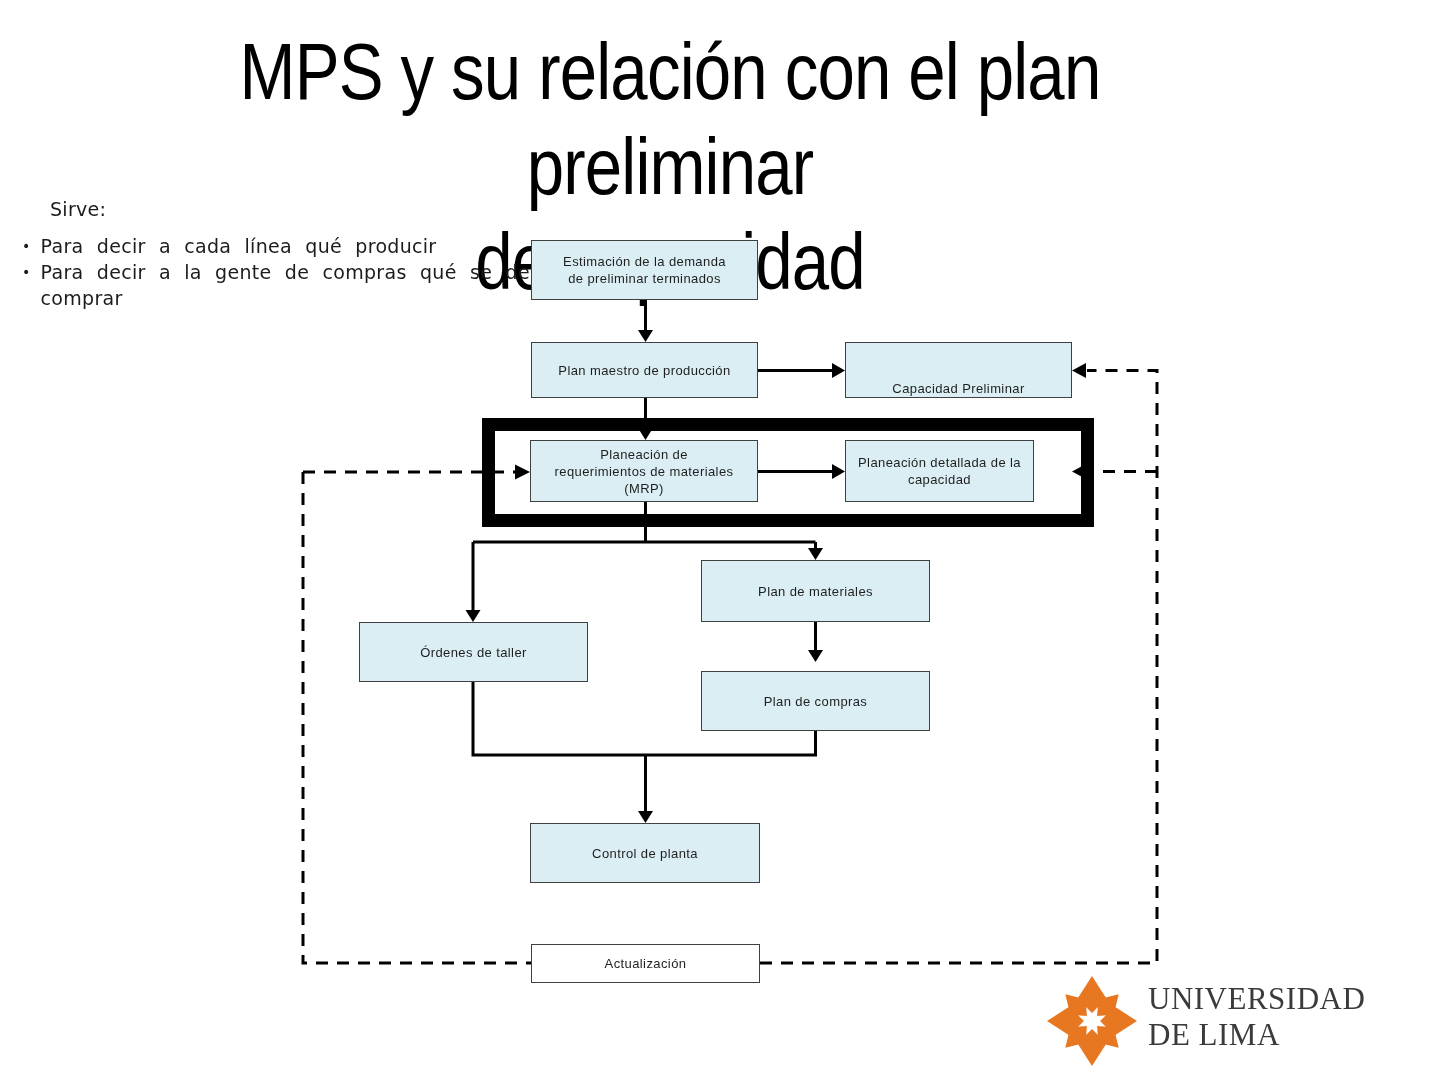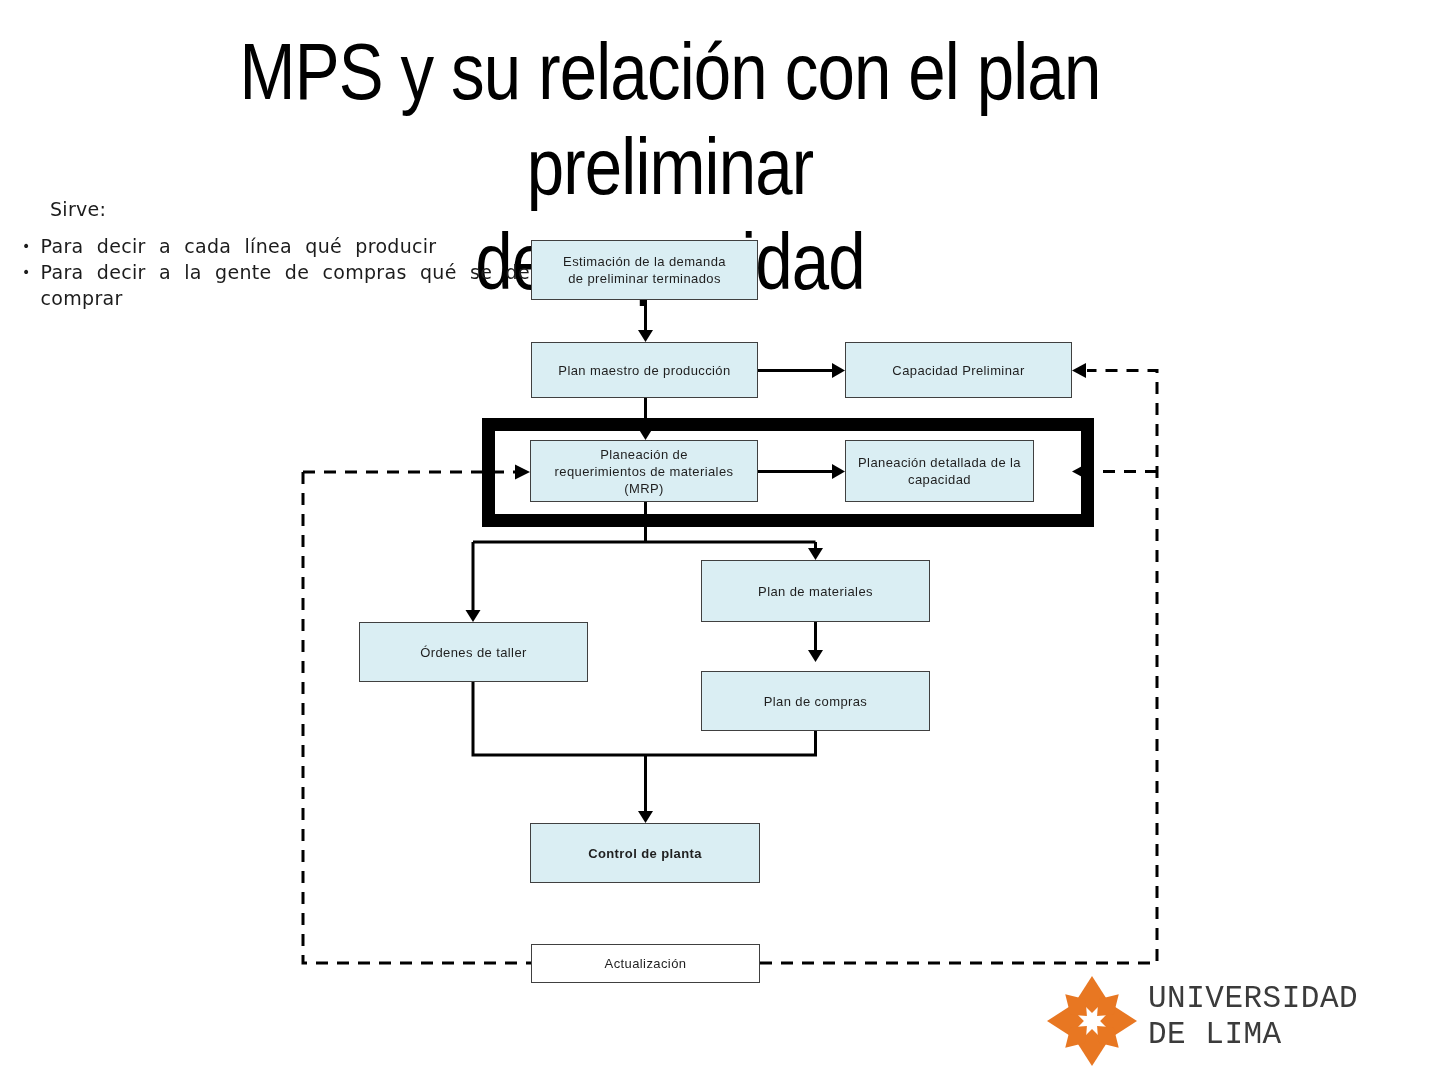--- a/index.html
+++ b/index.html
@@ -31,34 +31,34 @@
          box-sizing:border-box;border:13px solid #000;z-index:2;}
 
   
   .box{position:absolute;z-index:3;box-sizing:border-box;
        background:var(--box-fill,#daeef3);border:1.5px solid var(--box-border,#404040);
        display:flex;flex-direction:column;justify-content:center;align-items:center;
        font-size:13px;line-height:17px;color:#1f1f1f;letter-spacing:0.4px;text-align:center;}
   .box .line{display:block;}
   .box-estimacion{left:531px;top:240px;width:227px;height:60px;}
   .box-plan-maestro{left:531px;top:342px;width:227px;height:56px;}
-  .box-capacidad-preliminar{left:845px;top:342px;width:227px;height:56px;}
+  .box-capacidad-preliminar{left:845px;top:342px;width:227px;height:56px;justify-content:flex-end;}
   .box-mrp{left:530px;top:440px;width:228px;height:62px;}
   .box-planeacion-detallada{left:845px;top:440px;width:189px;height:62px;}
   .box-plan-materiales{left:701px;top:560px;width:229px;height:62px;}
   .box-ordenes-taller{left:359px;top:622px;width:229px;height:60px;}
   .box-plan-compras{left:701px;top:671px;width:229px;height:60px;}
-  .box-control-planta{left:530px;top:823px;width:230px;height:60px;font-weight:bold;}
+  .box-control-planta{left:530px;top:823px;width:230px;height:60px;}
   .box-actualizacion{left:531px;top:944px;width:229px;height:39px;
                      background:var(--actualizacion-fill,#fff);}
 
   
   .logo{position:absolute;left:1046px;top:976px;display:flex;align-items:flex-start;z-index:3;}
   .logo-star{flex:0 0 auto;}
-  .logo-text{margin-left:10px;margin-top:5px;font-family:Liberation Mono, monospace;
+  .logo-text{margin-left:10px;margin-top:5px;font-family:Liberation Serif, serif;
              font-size:31px;line-height:36px;color:var(--logo-text,#3b3b3b);letter-spacing:0.5px;}
 </style>
 </head>
 <body>
 
 <div class="slide">
 
   <h1 class="title">
     <span class="t-line">MPS y su relación con el plan preliminar</span>
     <span class="t-line">de capacidad</span>

